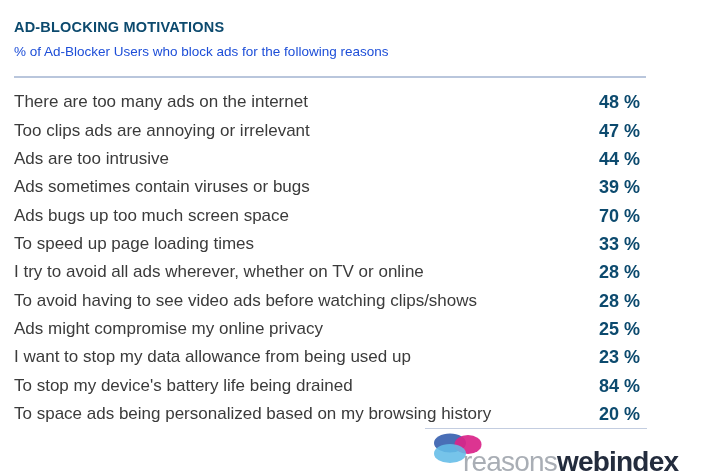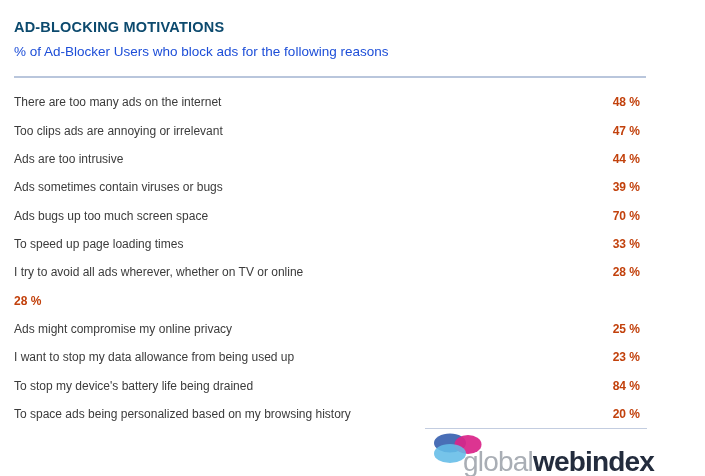--- a/index.html
+++ b/index.html
@@ -74,29 +74,29 @@
     width: 627px;
   }
   .row {
     position: relative;
     height: 28.35px;
     display: flex;
     align-items: center;
     justify-content: space-between;
   }
   .row-label {
-    font-size: 12px;
+    font-size: 17px;
     color: #3b3b3b;
     line-height: 16px;
     white-space: nowrap;
   }
   .row-value {
-    font-size: 12px;
+    font-size: 18px;
     font-weight: bold;
-    color: #c2410c;
+    color: #0c4a6e;
     line-height: 16px;
     white-space: nowrap;
     text-align: right;
     padding-right: 1px;
   }
 
   
   .logo {
     position: absolute;
     left: 425px;
@@ -166,20 +166,21 @@
       </div>
       <div class="row">
         <div class="row-label">To speed up page loading times</div>
         <div class="row-value">33 %</div>
       </div>
       <div class="row">
         <div class="row-label">I try to avoid all ads wherever, whether on TV or online</div>
         <div class="row-value">28 %</div>
       </div>
       <div class="row">
+        <div class="row-label">To avoid having to see video ads before watching clips/shows</div>
         <div class="row-value">28 %</div>
       </div>
       <div class="row">
         <div class="row-label">Ads might compromise my online privacy</div>
         <div class="row-value">25 %</div>
       </div>
       <div class="row">
         <div class="row-label">I want to stop my data allowance from being used up</div>
         <div class="row-value">23 %</div>
       </div>
@@ -199,17 +200,17 @@
     <div class="logo-marks">
       <svg width="62" height="32" viewBox="0 0 62 32" xmlns="http://www.w3.org/2000/svg">
         <g opacity="0.92">
           <ellipse cx="22" cy="11" rx="16" ry="9.5" fill="#3a62b0"></ellipse>
           <ellipse cx="40" cy="12.5" rx="13.5" ry="9.5" fill="#d6127f" opacity="0.93"></ellipse>
           <ellipse cx="22" cy="21.5" rx="16" ry="9.5" fill="#57b6e5" opacity="0.88"></ellipse>
         </g>
       </svg>
     </div>
     <div class="logo-word">
-      <span class="logo-global">global</span><span class="logo-webindex">webindex</span>
+      <span class="logo-global">reasons</span><span class="logo-webindex">webindex</span>
     </div>
   </div>
 
 </div>
 
 </body></html>

